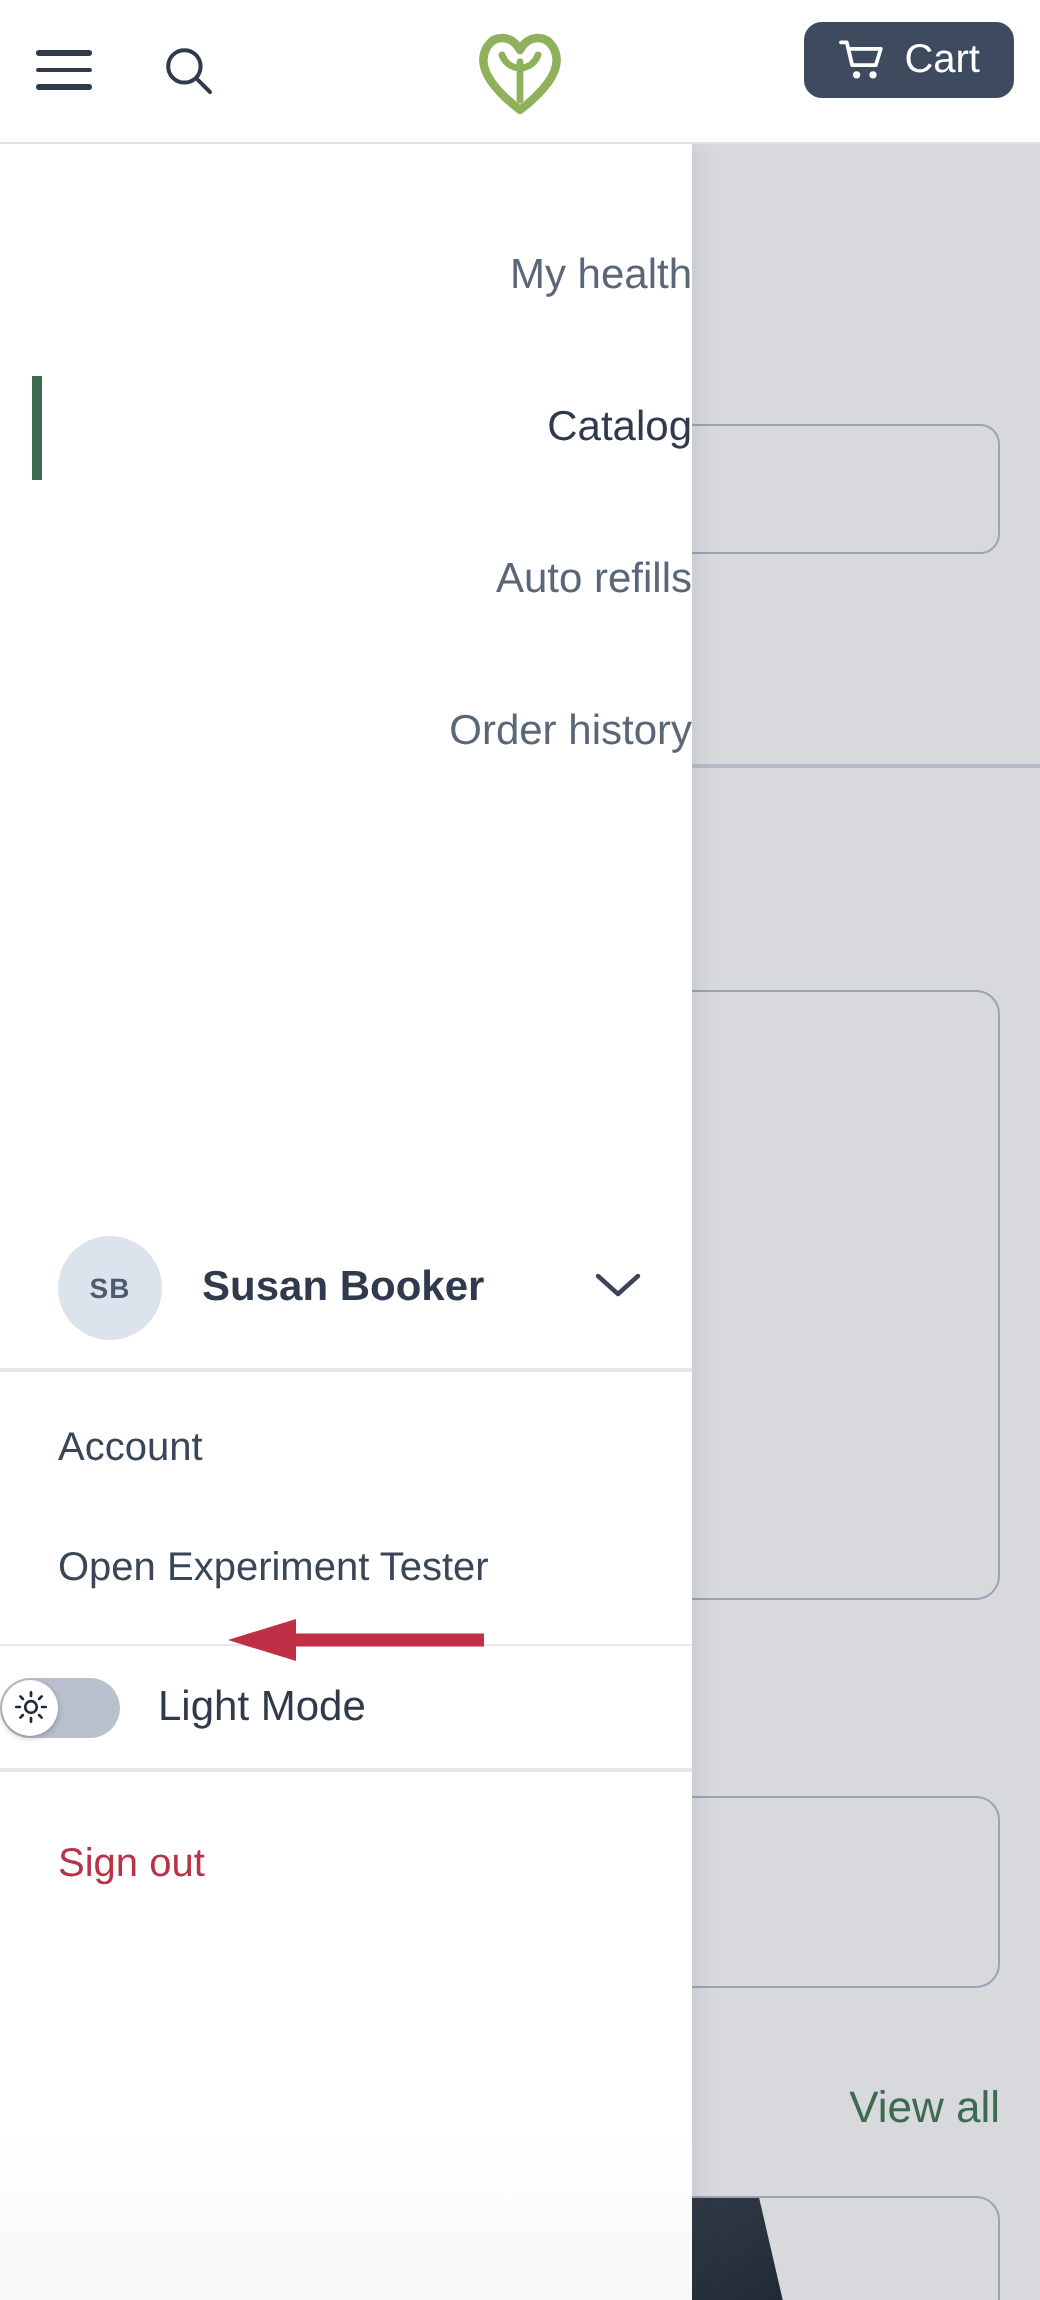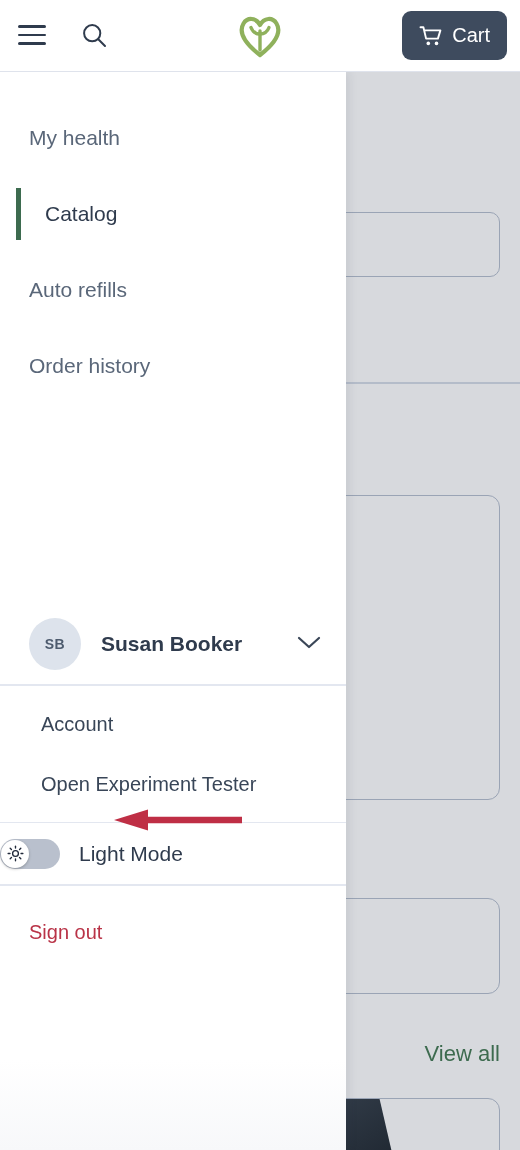--- a/index.html
+++ b/index.html
@@ -110,21 +110,21 @@
   .hdr-search {
     position: absolute; left: 80px; top: 21px;
     width: 28px; height: 28px; cursor: pointer;
   }
   .hdr-logo {
     position: absolute; left: 236px; top: 14px;
     width: 48px; height: 44px;
   }
   .hdr-cart {
     position: absolute; right: 13px; top: 11px;
-    height: 49px; padding: 0 17px;
+    height: 38px; padding: 0 17px;
     background: #3e4b5e; color: #ffffff;
     border: none; border-radius: 9px;
     display: flex; align-items: center; gap: 9px;
     font-family: "Liberation Sans", sans-serif;
     font-size: 20px; cursor: pointer;
   }
   .hdr-cart svg { display: block; }
 
   
   #drawer {
@@ -138,20 +138,21 @@
 
   .nav-list { padding-top: 28px; }
   .nav-item {
     position: relative;
     height: 76px;
     display: flex; align-items: center;
     padding-left: 29px;
     font-size: 21px;
     color: #5a6779;
     cursor: pointer;
+    justify-content: flex-end;
   }
   .nav-item.active { color: #2f3b4d; margin-left: 16px; }
   .nav-item.active::before {
     content: ""; position: absolute;
     left: 0; top: 50%; transform: translateY(-50%);
     width: 5px; height: 52px;
     background: #3d6b4f;
   }
 
   .nav-spacer { flex: 1 1 auto; min-height: 0; }
@@ -176,21 +177,21 @@
     flex: 1 1 auto;
   }
   .user-chev { flex: none; }
 
   .divider { height: 1.5px; background: #e3e7f0; flex: none; }
 
   .menu-group { flex: none; padding: 14px 0 12px 0; }
   .menu-item {
     height: 50px;
     display: flex; align-items: center;
-    padding-left: 41px;
+    padding-left: 29px;
     font-size: 20px; color: #394658;
     cursor: pointer;
   }
   .menu-item.spaced { margin-top: 10px; }
 
   
   .lightmode-row {
     height: 61px; flex: none;
     display: flex; align-items: center;
     cursor: pointer;

